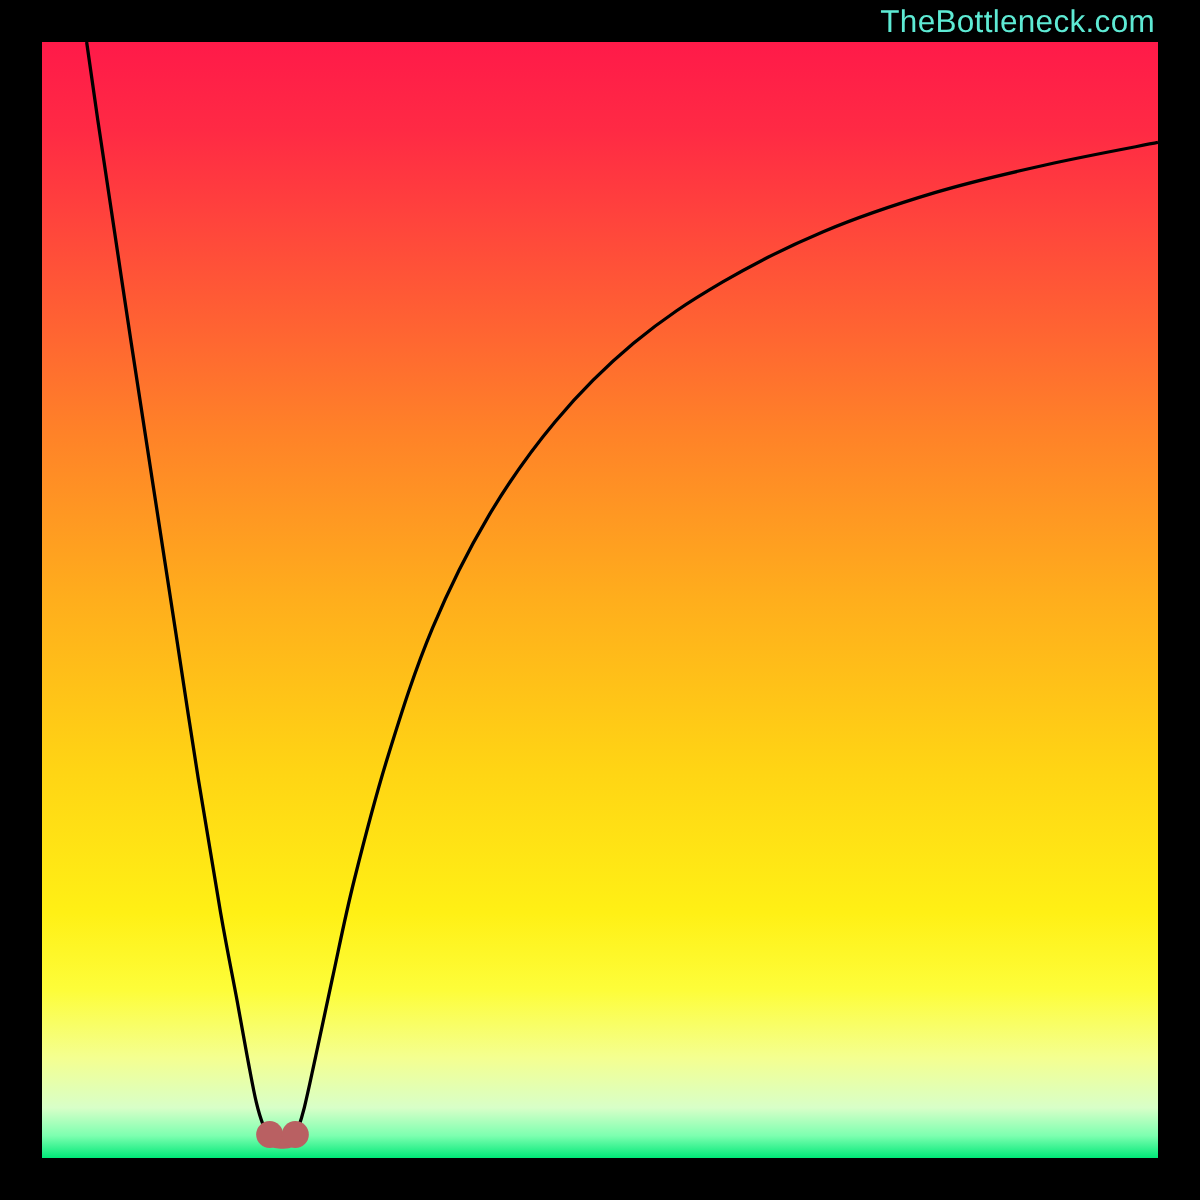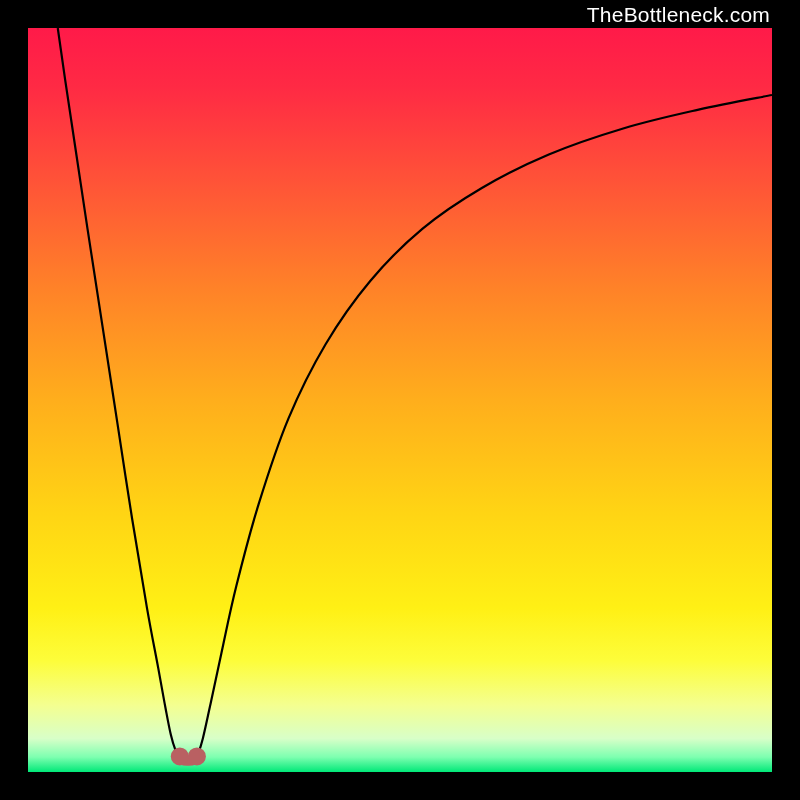--- a/index.html
+++ b/index.html
@@ -30,21 +30,21 @@
     inset: 0;
   }
   .curve-svg {
     position: absolute;
     inset: 0;
   }
   .watermark {
     position: absolute;
     top: 3px;
     right: 30px;
-    color: #ffffff;
+    color: #5eead4;
     font-size: 21px;
     font-weight: 500;
     letter-spacing: 0.2px;
   }
 </style>
 </head>
 <body>
 
 <div class="stage">
 

